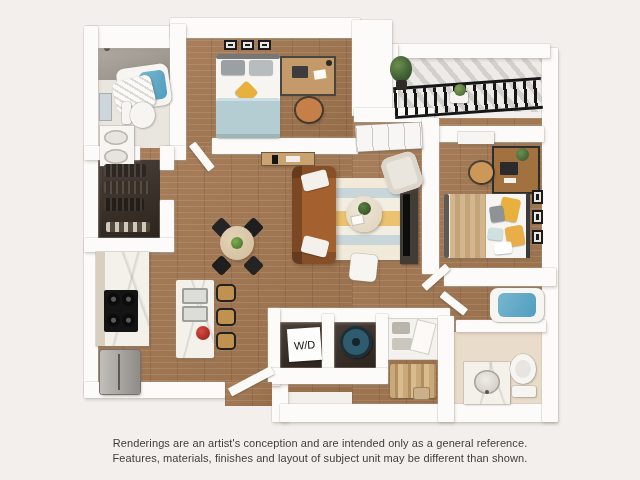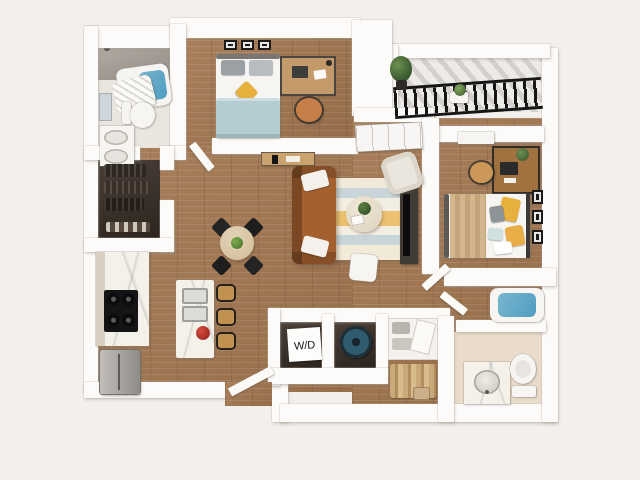--- a/index.html
+++ b/index.html
@@ -223,13 +223,15 @@
   <div class="f round" style="left:515px;top:360px;width:16px;height:18px;background:#e8e5e0;"></div>
   <div class="white-f f" style="left:512px;top:386px;width:24px;height:11px;border-radius:2px;"></div>
   <div class="leaf f" style="left:442px;top:290px;width:30px;height:8px;transform:rotate(38deg);transform-origin:left center;"></div>
   <div class="leaf f" style="left:424px;top:284px;width:32px;height:8px;transform:rotate(-42deg);transform-origin:left center;"></div>
 
   <div class="wood" style="left:225px;top:382px;width:47px;height:24px;"></div>
   <div class="leaf f" style="left:230px;top:388px;width:48px;height:9px;transform:rotate(-28deg);transform-origin:left center;"></div>
 </div>
 
 <div class="disclaimer">
+  <div>Renderings are an artist's conception and are intended only as a general reference.</div>
+  <div>Features, materials, finishes and layout of subject unit may be different than shown.</div>
 </div>
 
 </body></html>

